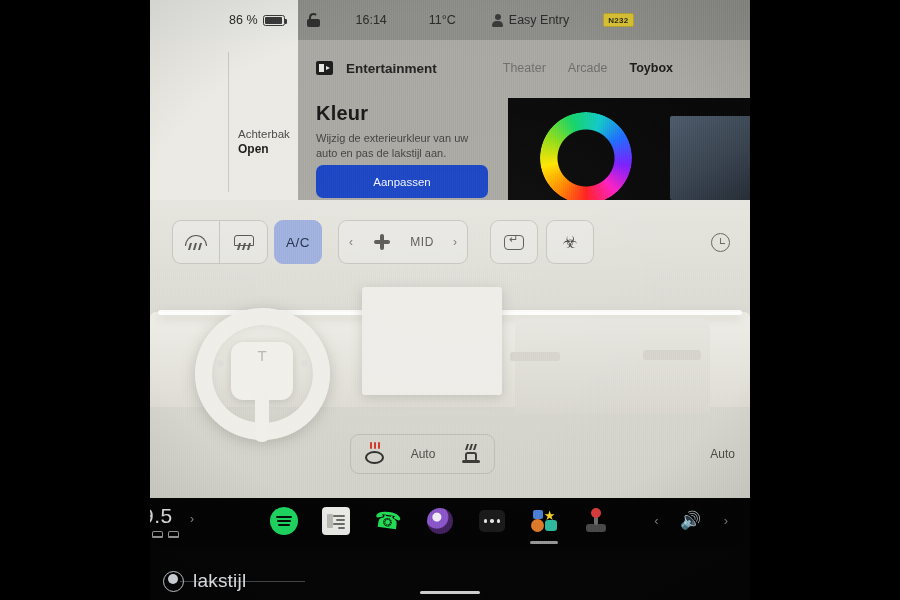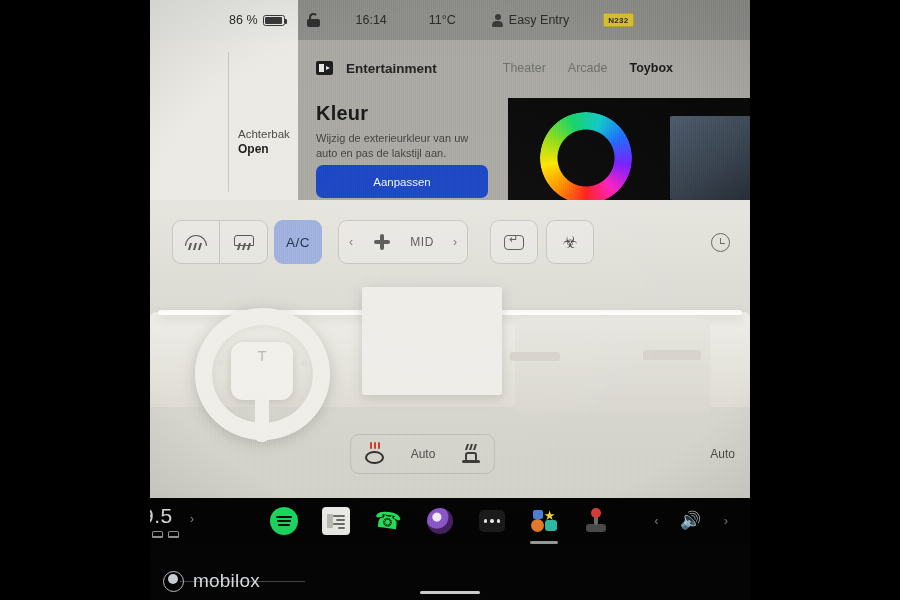--- a/index.html
+++ b/index.html
@@ -495,15 +495,15 @@
 
     <div class="homebar"></div>
 
     <div class="moire"></div>
     <div class="vign"></div>
   </div>
 
   <div class="wm-line"></div>
   <div id="watermark">
     <span class="wm-logo"></span>
-    <span class="wm-text">mobilox</span>
+    <span class="wm-text">lakstijl</span>
   </div>
 </div>
 
 </body></html>

